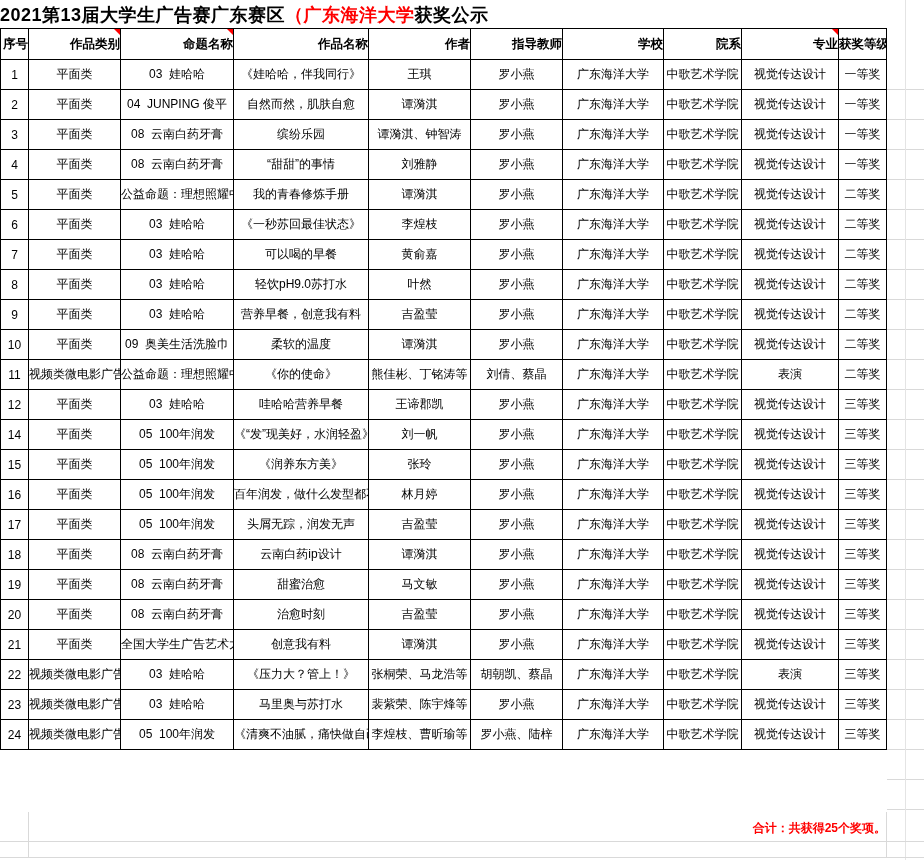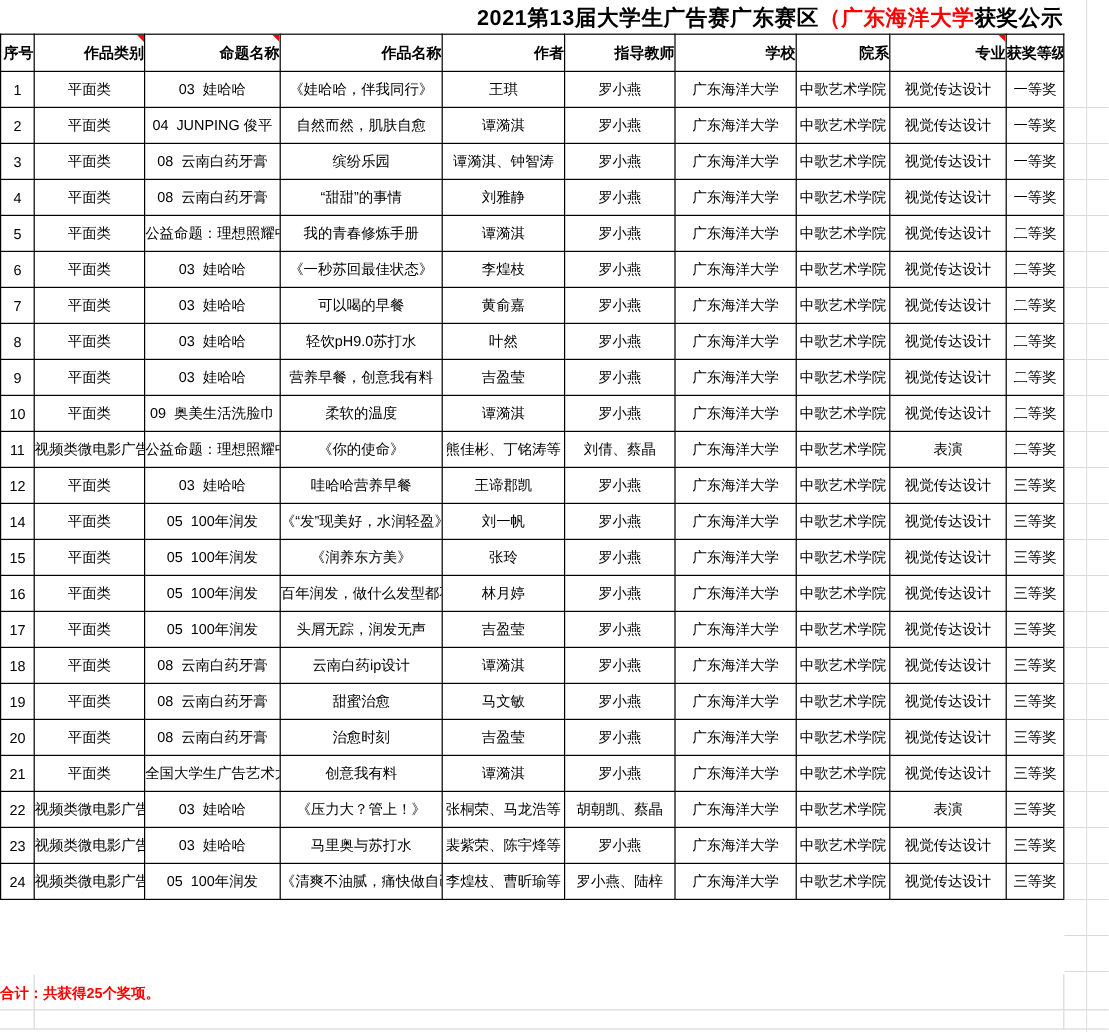--- a/index.html
+++ b/index.html
@@ -2,21 +2,21 @@
 <html><head>
 <meta charset="utf-8">
 <style>
   html,body{margin:0;padding:0;background:#ffffff;}
   .page{
     position:relative;width:924px;height:860px;background:#ffffff;overflow:hidden;
     font-family:"Liberation Sans", sans-serif;color:#000;
   }
   .title{
     position:absolute;top:3px;left:0;width:886px;height:24px;
-    text-align:right;font-size:18px;font-weight:bold;white-space:pre;
+    text-align:left;font-size:18px;font-weight:bold;white-space:pre;
     letter-spacing:0.5px;
   }
   .title .red{color:#ff0000;}
   table.grid{
     position:absolute;top:28px;left:0;width:886px;
     border-collapse:collapse;table-layout:fixed;
   }
   table.grid th, table.grid td{
     border:1px solid #000000;
     padding:0;margin:0;
@@ -28,21 +28,21 @@
   }
   table.grid td{
     height:29px;font-size:12px;font-weight:normal;
   }
   .comment-marker{
     position:absolute;top:0;right:0;width:0;height:0;
     border-top:6px solid #ff0000;border-left:6px solid transparent;
   }
   .summary{
     position:absolute;top:816px;left:0;width:886px;height:24px;
-    text-align:left;font-size:12px;font-weight:bold;color:#ff0000;
+    text-align:right;font-size:12px;font-weight:bold;color:#ff0000;
     line-height:24px;
   }
   
   .margin-grid-right{
     position:absolute;left:887px;top:60px;width:37px;height:750px;
     background:repeating-linear-gradient(to bottom, transparent 0px, transparent 29px, #d9d9d9 29px, #d9d9d9 30px);
   }
   .faint-vline-far{position:absolute;left:905px;top:0;width:1px;height:860px;background:#e4e4e4;}
   .faint-vline-a{position:absolute;left:28px;top:812px;width:1px;height:46px;background:#d9d9d9;}
   .faint-vline-b{position:absolute;left:886px;top:812px;width:1px;height:46px;background:#d9d9d9;}

